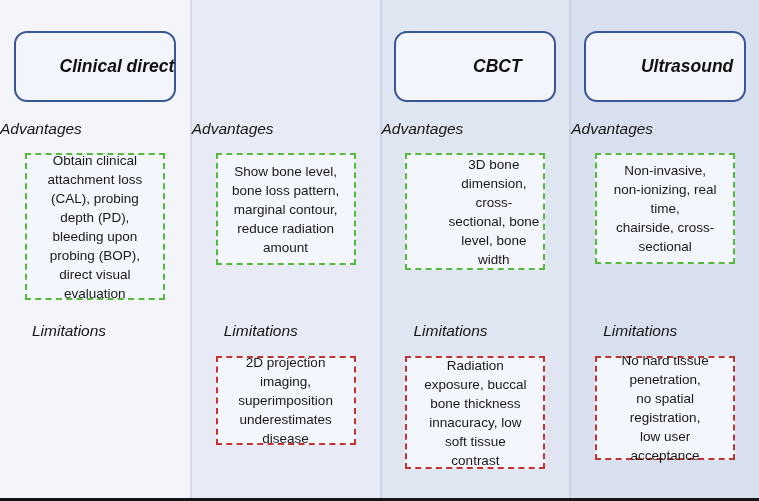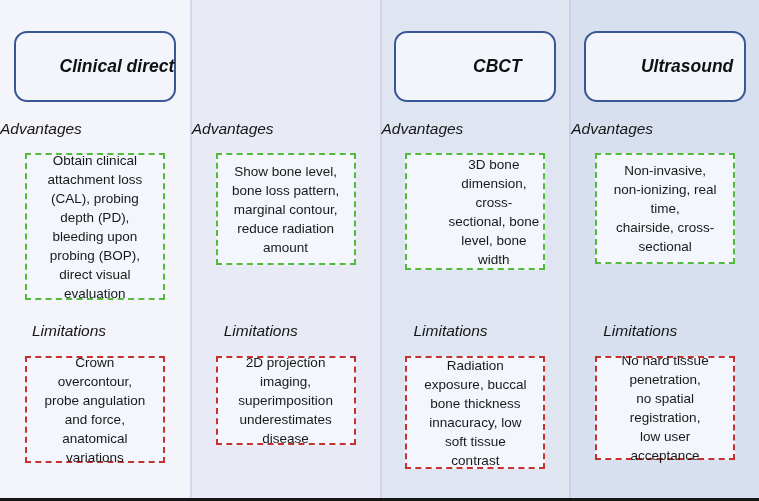--- a/index.html
+++ b/index.html
@@ -96,28 +96,20 @@
       <span class="box-text">Obtain clinical
 attachment loss
 (CAL), probing
 depth (PD),
 bleeding upon
 probing (BOP),
 direct visual
 evaluation</span>
     </div>
     <div class="section-heading lim-heading">Limitations</div>
-    <div class="dashed-box lim-box">
-      <span class="box-text">Crown
-overcontour,
-probe angulation
-and force,
-anatomical
-variations</span>
-    </div>
   </div>
 
   <div class="col col-1">
     <div class="section-heading adv-heading">Advantages</div>
     <div class="dashed-box adv-box">
       <span class="box-text">Show bone level,
 bone loss pattern,
 marginal contour,
 reduce radiation
 amount</span>

